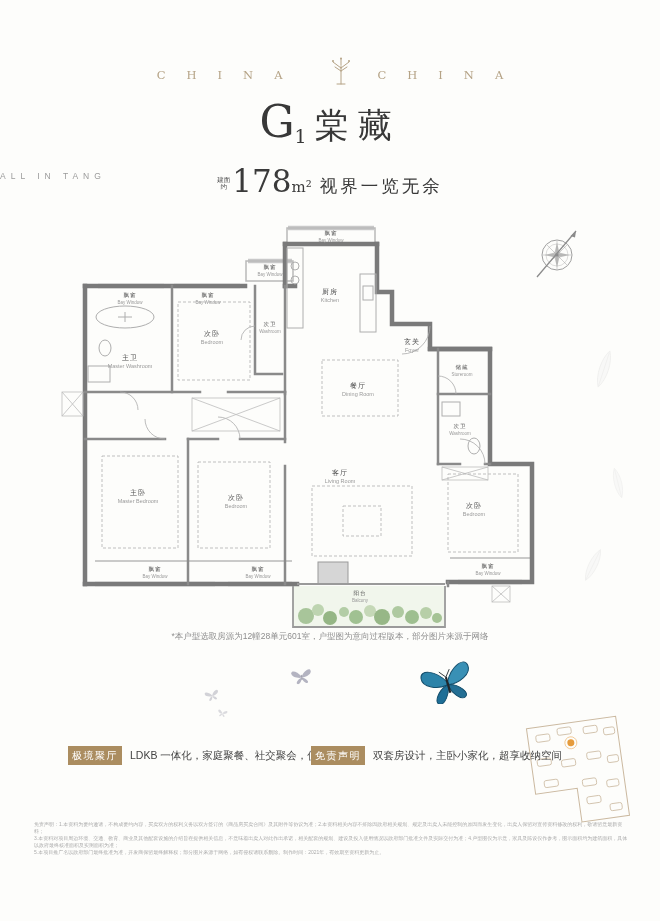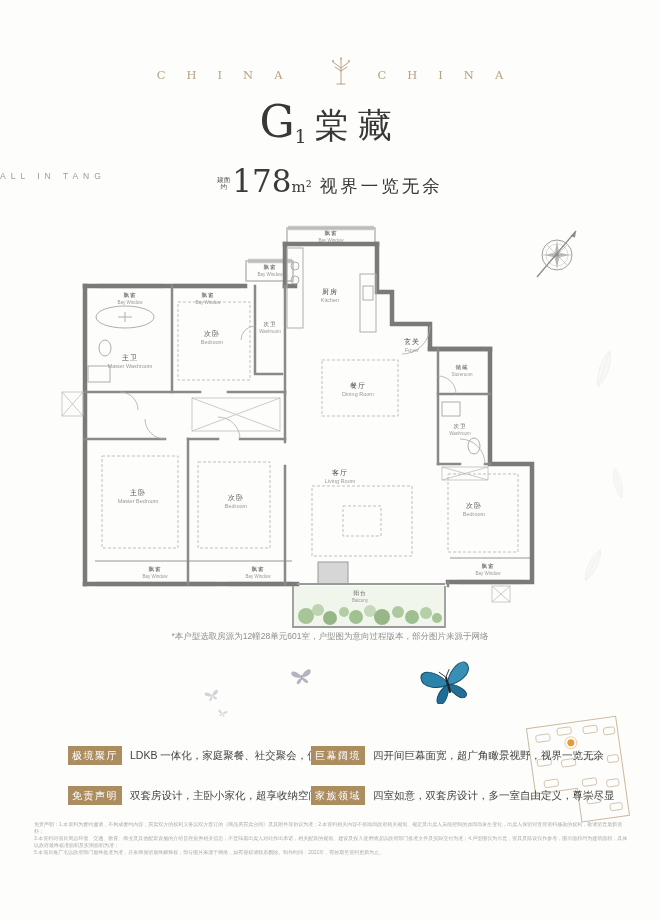--- a/index.html
+++ b/index.html
@@ -358,30 +358,22 @@
       </g>
     </svg>
   </div>
 
   <div class="features">
     <div class="feature">
       <span class="badge">极境聚厅</span>
       <span class="desc">LDKB 一体化，家庭聚餐、社交聚会，仪式感拉满</span>
     </div>
     <div class="feature">
-      <span class="badge">巨幕阔境</span>
-      <span class="desc">四开间巨幕面宽，超广角瞰景视野，视界一览无余</span>
-    </div>
-    <div class="feature">
       <span class="badge">免责声明</span>
       <span class="desc">双套房设计，主卧小家化，超享收纳空间</span>
-    </div>
-    <div class="feature">
-      <span class="badge">家族领域</span>
-      <span class="desc">四室如意，双套房设计，多一室自由定义，尊崇尽显</span>
     </div>
   </div>
 
   <div class="disclaimer">
     <div>免责声明：1.本资料为要约邀请，不构成要约内容，买卖双方的权利义务以双方签订的《商品房买卖合同》及其附件等协议为准；2.本资料相关内容不排除因政府相关规划、规定及出卖人未能控制的原因而发生变化，出卖人保留对宣传资料修改的权利，敬请留意最新资料；</div>
     <div>3.本资料对项目周边环境、交通、教育、商业及其他配套设施的介绍旨在提供相关信息，不意味着出卖人对此作出承诺，相关配套的规划、建设及投入使用情况以政府部门批准文件及实际交付为准；4.户型图仅为示意，家具及陈设仅作参考，图示面积均为建筑面积，具体以政府最终核准面积及实测面积为准；</div>
     <div>5.本项目推广名以政府部门最终批准为准，开发商保留最终解释权；部分图片来源于网络，如有侵权请联系删除。制作时间：2021年，有效期至资料更新为止。</div>
   </div>
 
 </div>

